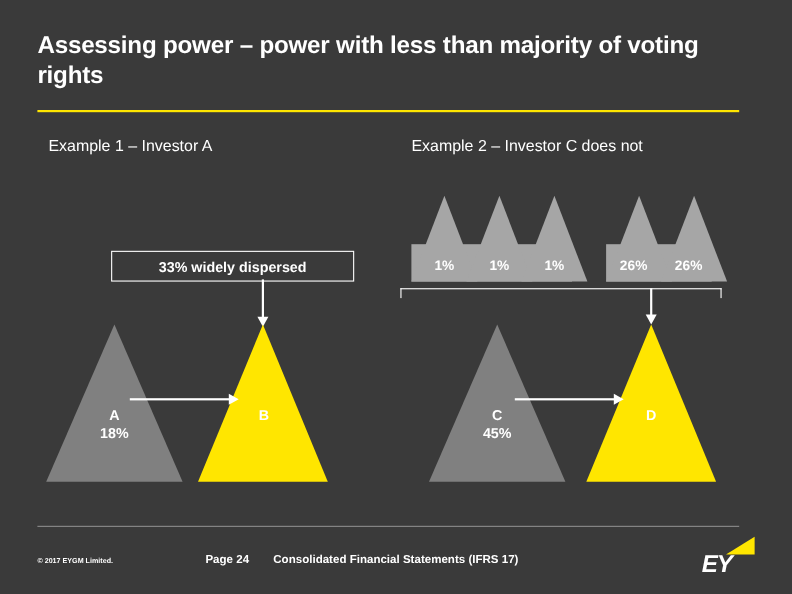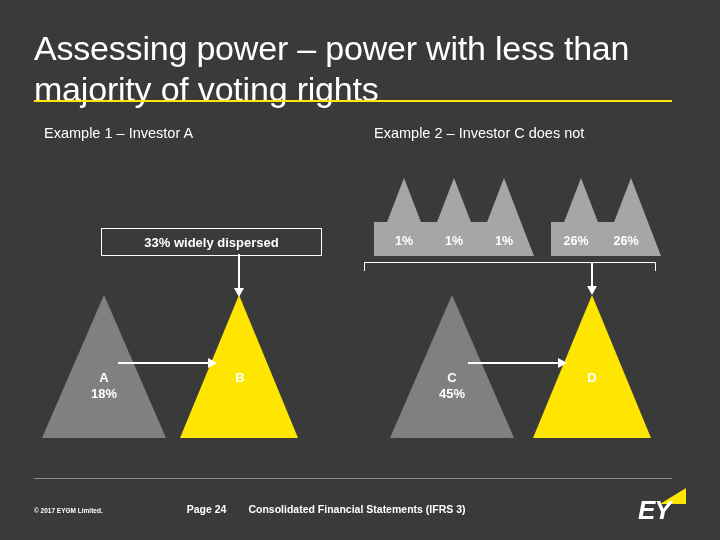--- a/index.html
+++ b/index.html
@@ -20,22 +20,22 @@
 
   
   #title-block {
     position: absolute;
     left: 34px;
     top: 28px;
     width: 640px;
   }
   #title-text {
     color: #ffffff;
-    font-size: 34px;
-    font-weight: normal;
+    font-size: 22px;
+    font-weight: bold;
     line-height: 1.22;
     letter-spacing: -0.2px;
   }
   #title-rule {
     position: absolute;
     left: 34px;
     top: 100px;
     width: 638px;
     height: 2px;
     background: #ffe600;
@@ -215,21 +215,21 @@
     right: 34px;
     top: 488px;
     width: 52px;
     height: 38px;
     color: #ffffff;
   }
   #ey-logo-text {
     position: absolute;
     left: 4px;
     bottom: 0;
-    font-size: 26px;
+    font-size: 22px;
     font-weight: bold;
     font-style: italic;
     letter-spacing: -1px;
     color: #ffffff;
   }
   #ey-beam {
     position: absolute;
     right: 0;
     top: 0;
     width: 0; height: 0;
@@ -305,21 +305,21 @@
     <div>D</div>
   </div>
 
   <div class="h-arrow-line" id="arrow2-line"></div>
   <div class="h-arrow-head" id="arrow2-head"></div>
 
   <div id="footer-rule"></div>
   <div id="footer">
     <span id="copyright">© 2017 EYGM Limited.</span>
     <span id="page-label">Page  24</span>
-    <span id="doc-title">Consolidated Financial Statements (IFRS 3)</span>
+    <span id="doc-title">Consolidated Financial Statements (IFRS 17)</span>
   </div>
 
   <div id="ey-logo">
     <div id="ey-beam"></div>
     <div id="ey-logo-text">EY</div>
   </div>
 
 </div>
 
 </body></html>

